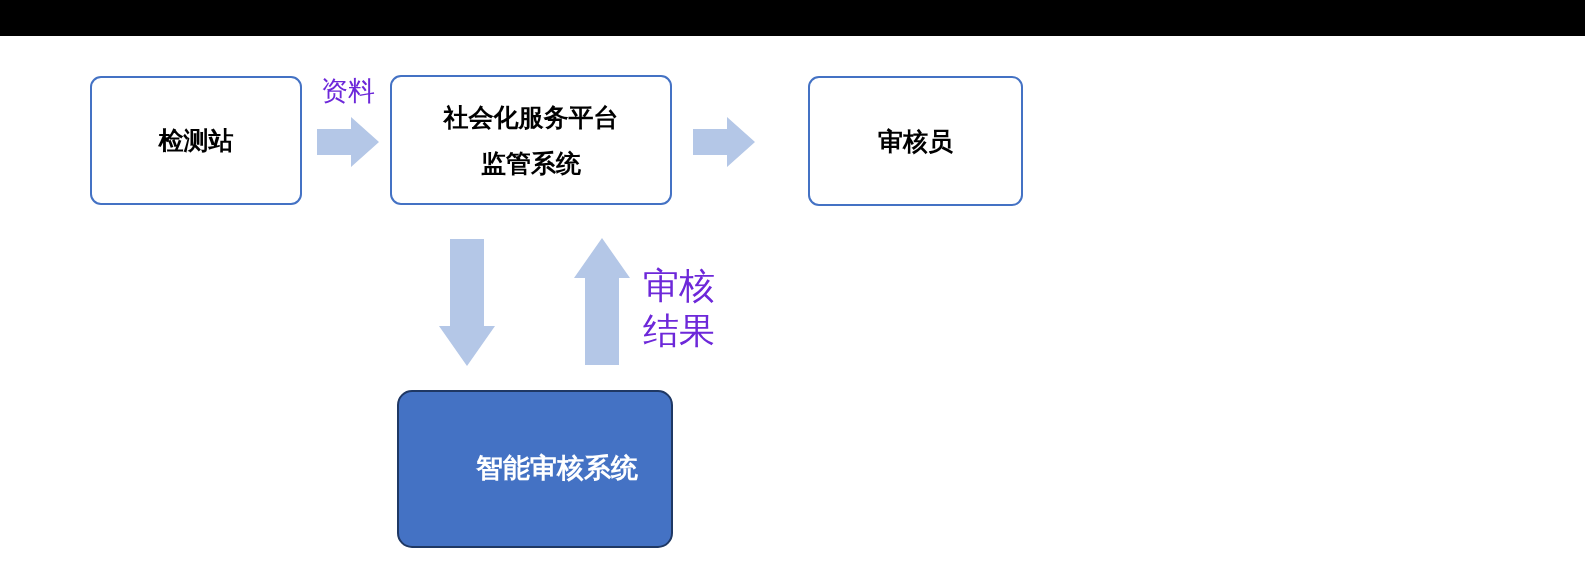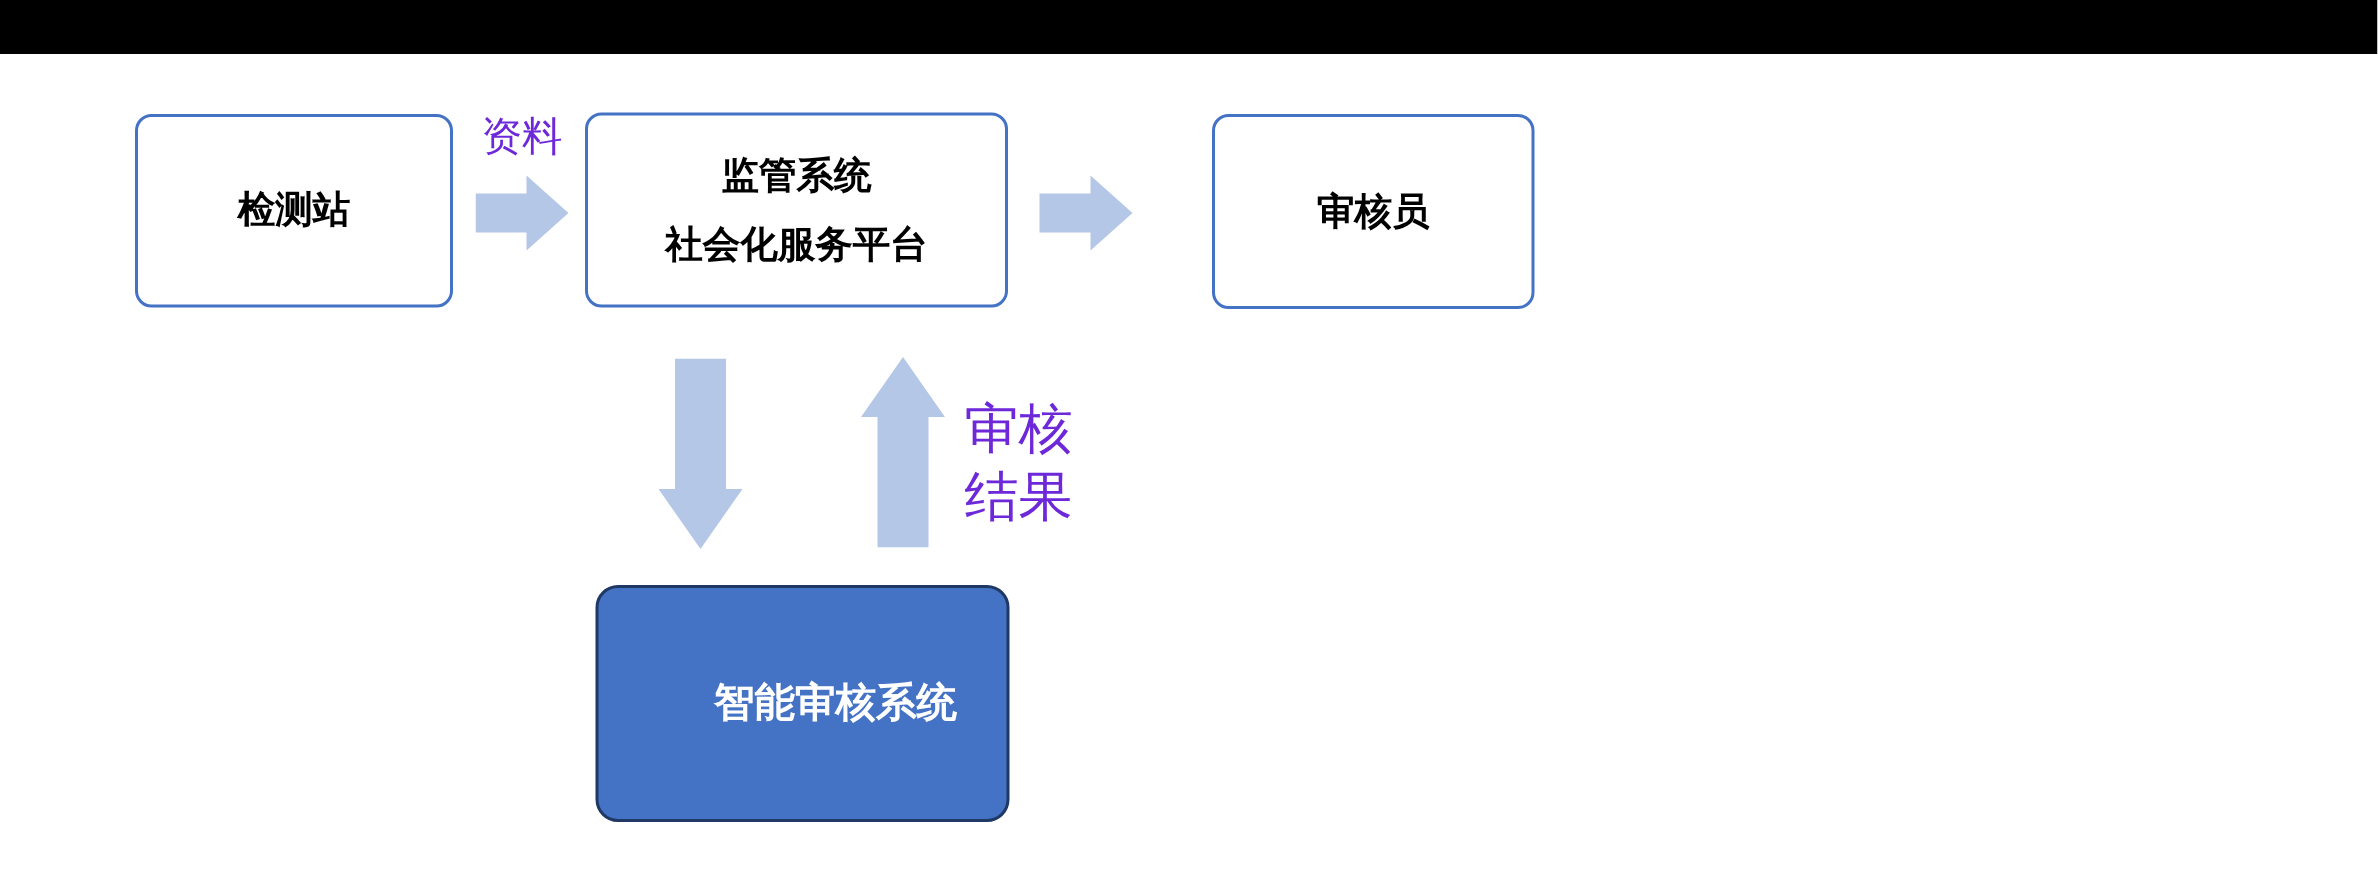--- a/index.html
+++ b/index.html
@@ -79,22 +79,22 @@
 
   <div class="edge-label label-materials">
     <span>资料</span>
   </div>
 
   <svg class="arrow arrow-materials" width="62" height="50" viewBox="0 0 62 50" aria-hidden="true">
     <polygon points="0,12 34,12 34,0 62,25 34,50 34,38 0,38" fill="#B4C7E7"></polygon>
   </svg>
 
   <div class="node node-platform">
+    <span>社会化服务平台</span>
     <span>监管系统</span>
-    <span>社会化服务平台</span>
   </div>
 
   <svg class="arrow arrow-to-auditor" width="64" height="50" viewBox="0 0 62 50" aria-hidden="true">
     <polygon points="0,12 34,12 34,0 62,25 34,50 34,38 0,38" fill="#B4C7E7"></polygon>
   </svg>
 
   <div class="node node-auditor">
     <span>审核员</span>
   </div>
 

